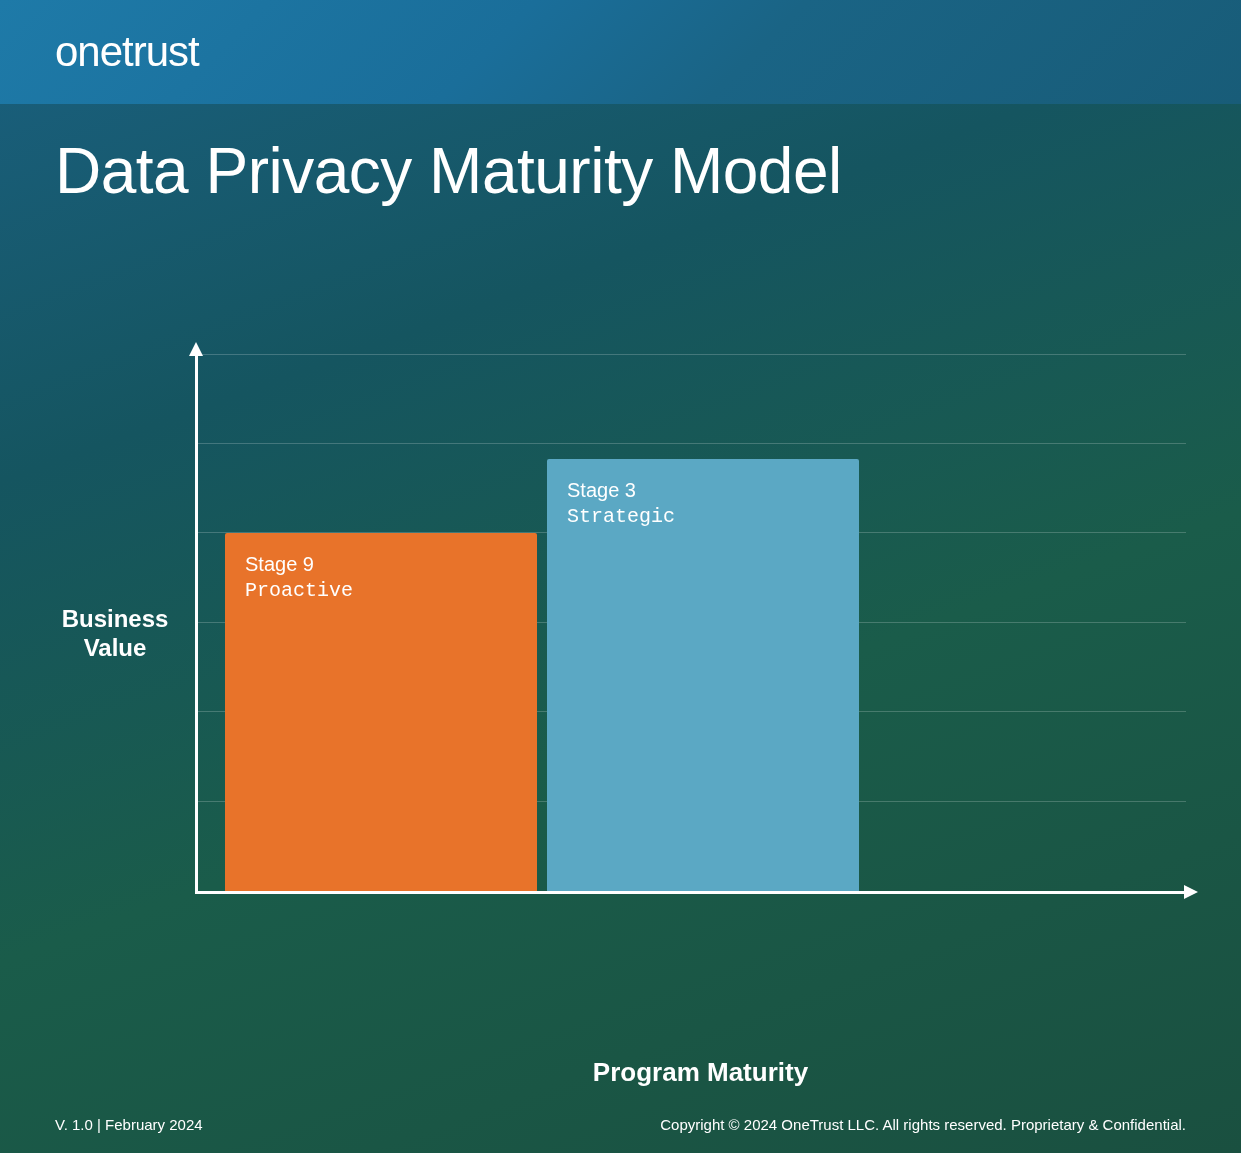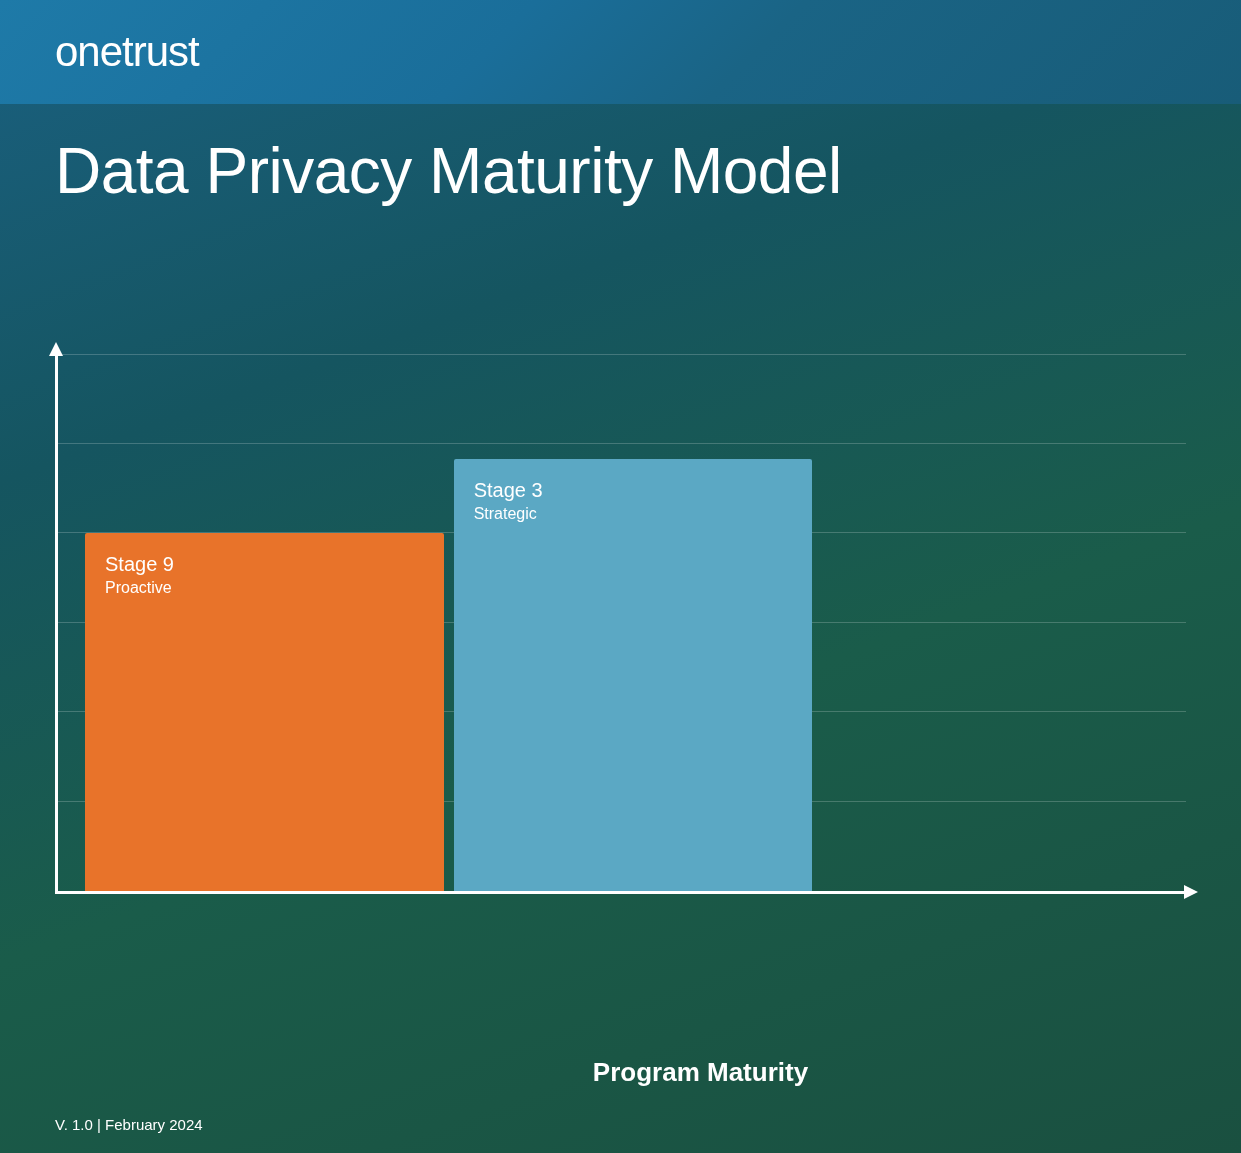--- a/index.html
+++ b/index.html
@@ -188,23 +188,24 @@
     }
 
     .bar-label-stage {
       font-size: 20px;
       font-weight: 500;
       display: block;
       margin-bottom: 3px;
     }
 
     .bar-label-sub {
-      font-size: 16px;
+      font-size: 20px;
       font-weight: 400;
       display: block;
+      font-family: Liberation Mono, monospace;
     }
 
     
     .x-axis-label {
       text-align: center;
       color: #ffffff;
       font-size: 26px;
       font-weight: 700;
       padding: 18px 0 8px 0;
       margin-left: 160px;
@@ -246,20 +247,21 @@
     <span class="logo-text">onetrust</span>
   </div>
 
   <div class="title-section">
     <h1 class="page-title">Data Privacy Maturity Model</h1>
   </div>
 
   <div class="chart-section">
     <div class="chart-area">
 
+      <div class="y-axis-label">Business Value</div>
 
       <div class="chart-container">
 
         <div class="axis-y"></div>
 
         <div class="axis-x"></div>
 
         <div class="grid-lines">
           <div class="grid-line" style="top: 0%;"></div>
           <div class="grid-line" style="top: 16.66%;"></div>
@@ -296,15 +298,16 @@
 
       </div>
     </div>
 
     <div class="x-axis-label">Program Maturity</div>
 
   </div>
 
   <div class="footer">
     <span class="footer-version">V. 1.0 | February 2024</span>
+    <span class="footer-copyright">Copyright © 2024 OneTrust LLC. All rights reserved. Proprietary &amp; Confidential.</span>
   </div>
 
 </div>
 
 </body></html>

